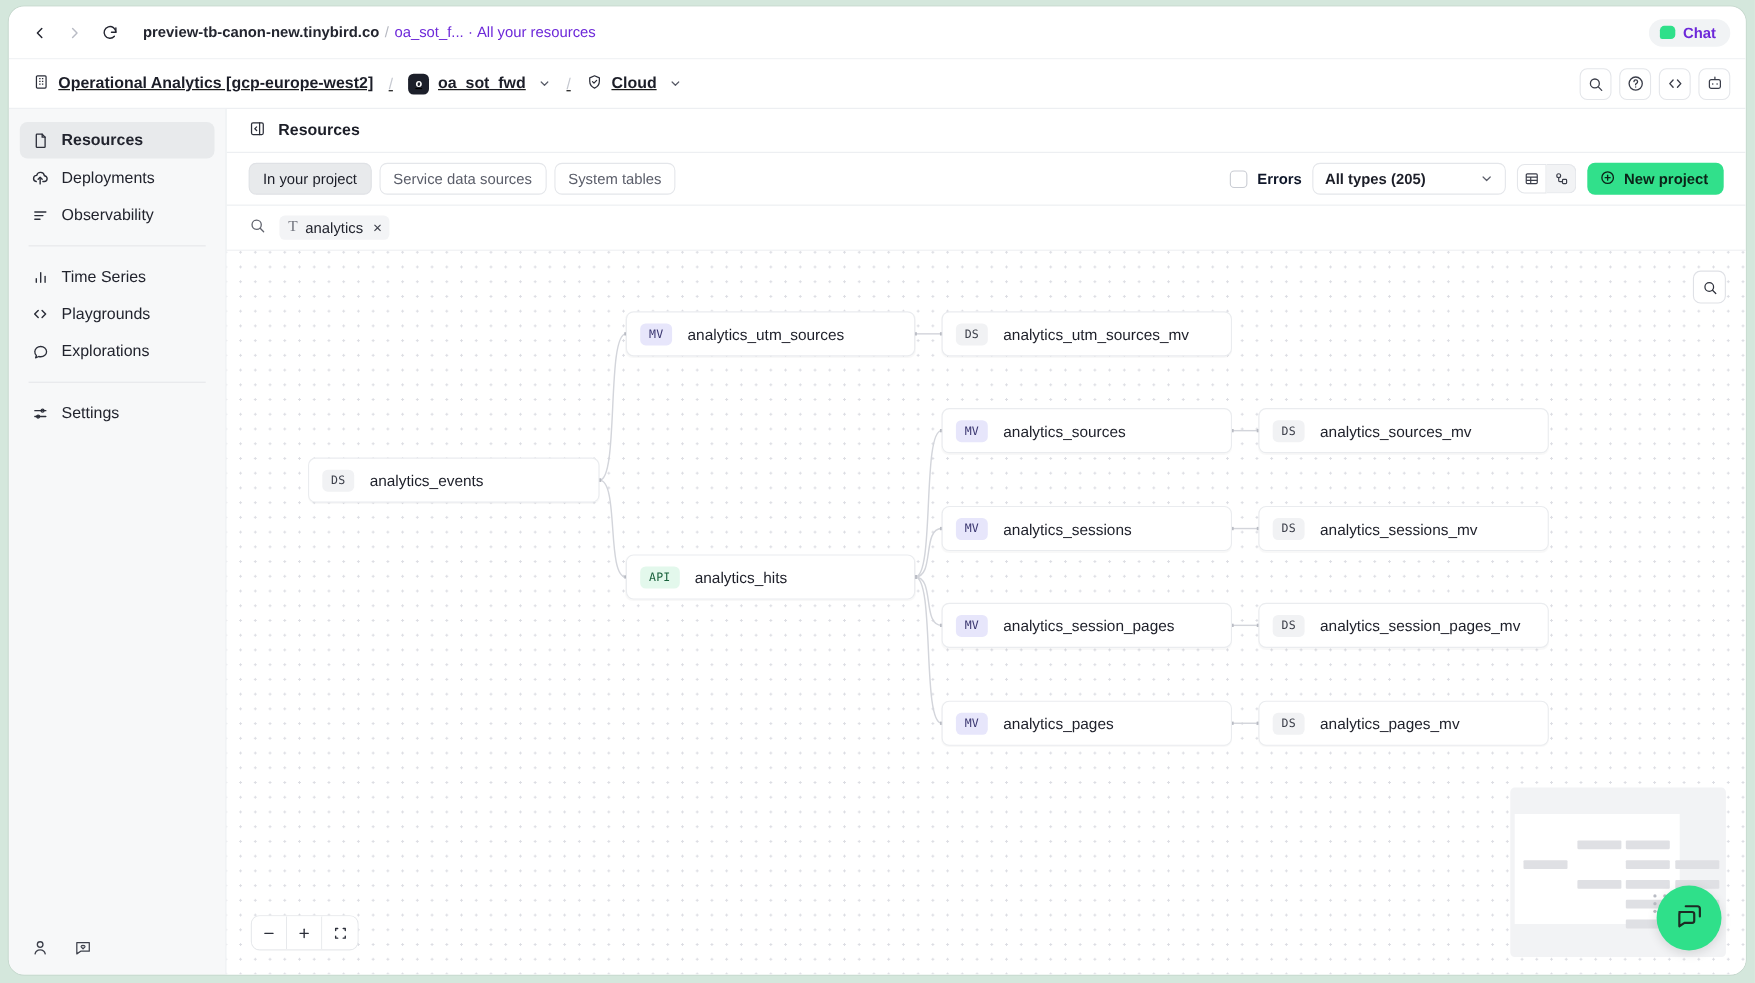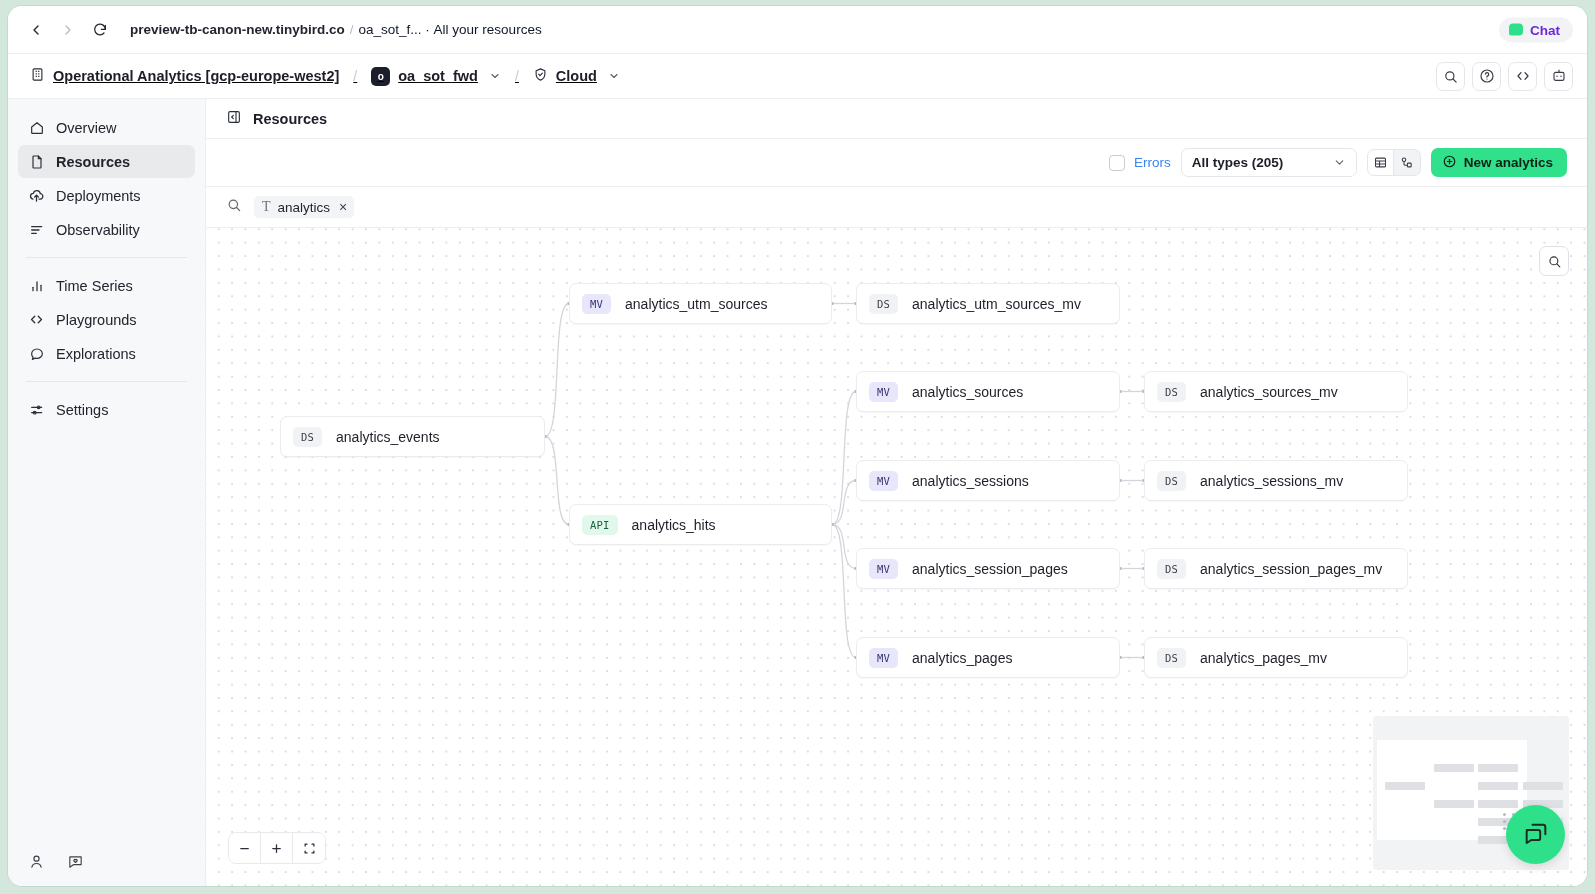--- a/index.html
+++ b/index.html
@@ -34,21 +34,21 @@
     display: flex; align-items: center; justify-content: center;
     color: #232530; cursor: pointer;
   }
   .nav-btn.disabled { color: #b9bcc5; }
   .url-area {
     margin-left: 16px; display: flex; align-items: center;
     font-size: 13.5px; color: #242632; white-space: nowrap;
   }
   .url-host { font-weight: 600; color: #23252f; }
   .url-sep { color: #b6b9c2; margin: 0 5px; }
-  .url-dim { color: #0f172a; }
+  .url-dim { color: #6d28d9; }
   .chat-pill {
     position: absolute; right: 14px; top: 50%; transform: translateY(-50%);
     display: flex; align-items: center; gap: 7px;
     background: #f1f3f5; border-radius: 16px;
     padding: 5px 13px 5px 10px; cursor: pointer;
     font-size: 13.5px; font-weight: 600; color: #6d28d9;
   }
   .chat-dot {
     width: 14px; height: 12px; background: #2fe08a;
     border-radius: 4px 4px 4px 2px; display: block;
@@ -112,21 +112,21 @@
   }
   .seg { display: flex; gap: 7px; }
   .seg-btn {
     height: 29px; padding: 0 12px; border-radius: 7px;
     border: 1px solid #e4e6ea; background: #fff;
     font-size: 13.5px; color: #5b5e6a; display: flex; align-items: center;
     cursor: pointer; font-family: inherit;
   }
   .seg-btn.active { background: #e8eaec; border-color: #dfe1e5; color: #1c1e28; }
   .tool-right { margin-left: auto; display: flex; align-items: center; gap: 10px; }
-  .chk-wrap { display: flex; align-items: center; gap: 9px; font-size: 13.5px; font-weight: 400; color: #3b82f6; cursor: pointer; }
+  .chk-wrap { display: flex; align-items: center; gap: 9px; font-size: 13.5px; font-weight: 700; color: #0f172a; cursor: pointer; }
   .chk { width: 16px; height: 16px; border: 1.5px solid #c9ccd3; border-radius: 4px; background: #fff; }
   .select {
     height: 29px; width: 176px; border: 1px solid #e4e6ea; border-radius: 7px;
     background: #fff; display: flex; align-items: center; padding: 0 10px;
     font-size: 13.5px; color: #1c1e28; font-weight: 600; cursor: pointer;
   }
   .select .caret2 { margin-left: auto; color: #5c5f6b; display: flex; }
   .viewtog { display: flex; }
   .vbtn {
     width: 27px; height: 27px; border: 1px solid #e4e6ea; background: #fff;
@@ -313,28 +313,20 @@
               <circle cx="9" cy="12.5" r="1.1" fill="currentColor" stroke="none"></circle>
               <circle cx="15" cy="12.5" r="1.1" fill="currentColor" stroke="none"></circle>
             </svg>
       </div>
     </div>
   </div>
 
   <div class="body-row">
 
     <div class="sidebar">
-      <div class="nav-item">
-        <span class="ic">
-              <svg width="16" height="16" viewBox="0 0 24 24" fill="none" stroke="currentColor" stroke-width="1.8" stroke-linecap="round" stroke-linejoin="round">
-                <path d="M4 10.5 12 4l8 6.5V19a1 1 0 0 1-1 1H5a1 1 0 0 1-1-1z"></path>
-              </svg>
-            </span>
-        <span>Overview</span>
-      </div>
       <div class="nav-item active">
         <span class="ic">
               <svg width="16" height="16" viewBox="0 0 24 24" fill="none" stroke="currentColor" stroke-width="1.8" stroke-linecap="round" stroke-linejoin="round">
                 <path d="M14 3H7a1 1 0 0 0-1 1v16a1 1 0 0 0 1 1h10a1 1 0 0 0 1-1V7z"></path>
                 <polyline points="14 3 14 7 18 7"></polyline>
               </svg>
             </span>
         <span>Resources</span>
       </div>
       <div class="nav-item">
@@ -417,20 +409,25 @@
       <div class="main-title">
         <span><svg width="16" height="16" viewBox="0 0 24 24" fill="none" stroke="#2b2e39" stroke-width="1.7" stroke-linecap="round" stroke-linejoin="round">
                 <rect x="4" y="4" width="16" height="16" rx="2"></rect>
                 <line x1="15" y1="4" x2="15" y2="20"></line>
                 <polyline points="11 9.5 8.5 12 11 14.5"></polyline>
               </svg></span>
         <span>Resources</span>
       </div>
 
       <div class="toolbar">
+        <div class="seg">
+          <button class="seg-btn active">In your project</button>
+          <button class="seg-btn">Service data sources</button>
+          <button class="seg-btn">System tables</button>
+        </div>
         <div class="tool-right">
           <label class="chk-wrap">
             <span class="chk"></span>
             <span>Errors</span>
           </label>
           <div class="select">
             <span>All types (205)</span>
             <span class="caret2">
                   <svg width="13" height="13" viewBox="0 0 24 24" fill="none" stroke="currentColor" stroke-width="2" stroke-linecap="round" stroke-linejoin="round">
                     <polyline points="6 9 12 15 18 9"></polyline>
@@ -453,21 +450,21 @@
                     <path d="M8 10.5v4.2a1.6 1.6 0 0 0 1.6 1.6h3.6"></path>
                   </svg>
                 </div>
           </div>
           <button class="new-btn">
             <span><svg width="15" height="15" viewBox="0 0 24 24" fill="none" stroke="#0b2318" stroke-width="1.9" stroke-linecap="round">
                     <circle cx="12" cy="12" r="8.4"></circle>
                     <line x1="12" y1="8.4" x2="12" y2="15.6"></line>
                     <line x1="8.4" y1="12" x2="15.6" y2="12"></line>
                   </svg></span>
-            <span>New analytics</span>
+            <span>New project</span>
           </button>
         </div>
       </div>
 
       <div class="searchbar">
         <span><svg width="16" height="16" viewBox="0 0 24 24" fill="none" stroke="#62656f" stroke-width="1.8" stroke-linecap="round">
                 <circle cx="11" cy="11" r="6.3"></circle>
                 <line x1="15.8" y1="15.8" x2="20.5" y2="20.5"></line>
               </svg></span>
         <div class="chip">

